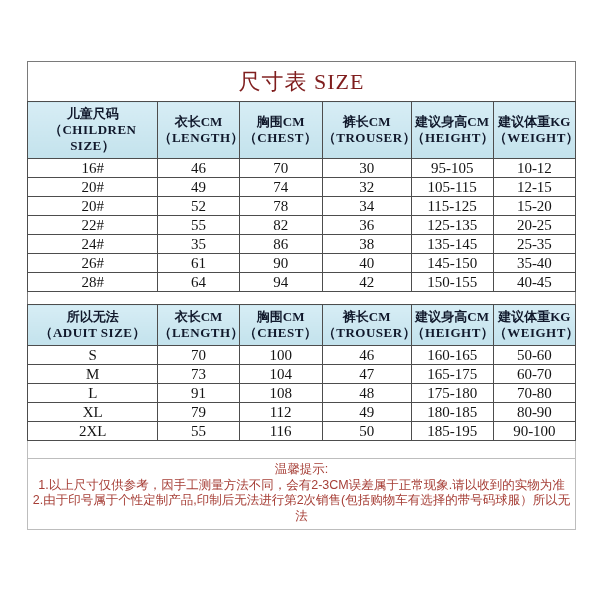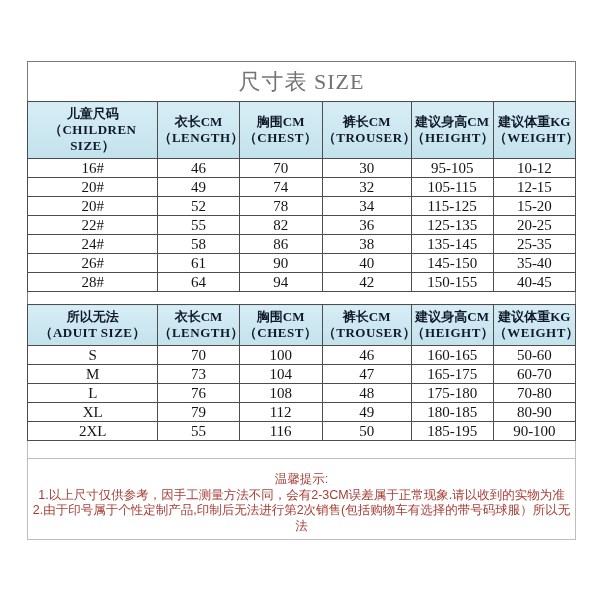--- a/index.html
+++ b/index.html
@@ -21,21 +21,21 @@
     position: absolute;
     left: 27px;
     top: 61px;
     width: 549px;
   }
   .title-row {
     border: 1px solid #7a7a7a;
     border-bottom: none;
     text-align: center;
     font-size: 22px;
-    color: #737373;
+    color: #7f1d1d;
     padding: 5px 0 4px 0;
     letter-spacing: 1px;
     background: #ffffff;
   }
   table.size-table {
     width: 100%;
     border-collapse: collapse;
     table-layout: fixed;
   }
   table.size-table th,
@@ -70,21 +70,21 @@
     border-left: 1px solid #7a7a7a;
     border-right: 1px solid #7a7a7a;
     background: #ffffff;
   }
   .gap.tall {
     height: 17px;
     border-color: #bdbdbd;
   }
   .tips {
     border: 1px solid #bdbdbd;
-    padding: 13px 3px 5px 3px;
+    padding: 3px 3px 5px 3px;
     color: #a63e36;
     background: #ffffff;
   }
   .tips div {
     text-align: center;
     font-size: 12.5px;
     line-height: 15.5px;
     font-family: "Liberation Sans", "DejaVu Sans", sans-serif;
   }
 </style>
@@ -161,21 +161,21 @@
           <tr>
             <td>22#</td>
             <td>55</td>
             <td>82</td>
             <td>36</td>
             <td>125-135</td>
             <td>20-25</td>
           </tr>
           <tr>
             <td>24#</td>
-            <td>58</td>
+            <td>35</td>
             <td>86</td>
             <td>38</td>
             <td>135-145</td>
             <td>25-35</td>
           </tr>
           <tr>
             <td>26#</td>
             <td>61</td>
             <td>90</td>
             <td>40</td>
@@ -244,21 +244,21 @@
           <tr>
             <td>M</td>
             <td>73</td>
             <td>104</td>
             <td>47</td>
             <td>165-175</td>
             <td>60-70</td>
           </tr>
           <tr>
             <td>L</td>
-            <td>76</td>
+            <td>91</td>
             <td>108</td>
             <td>48</td>
             <td>175-180</td>
             <td>70-80</td>
           </tr>
           <tr>
             <td>XL</td>
             <td>79</td>
             <td>112</td>
             <td>49</td>

